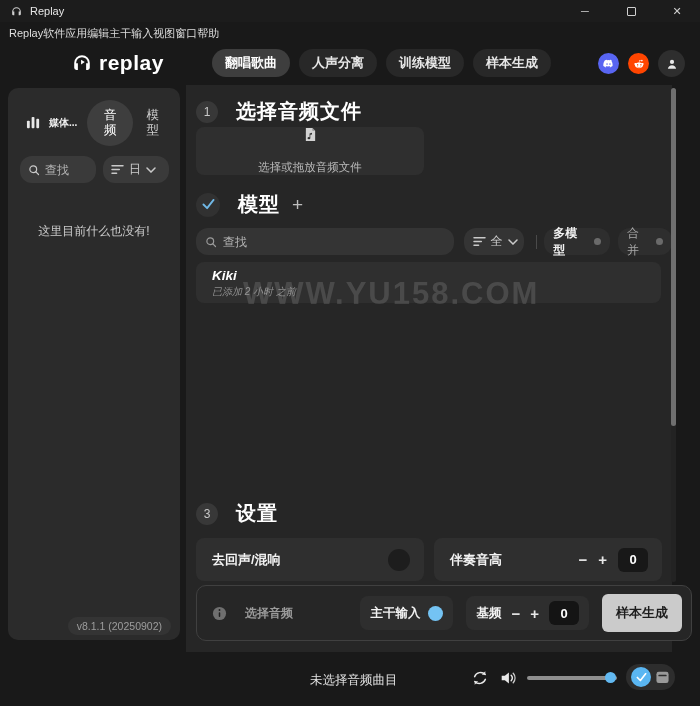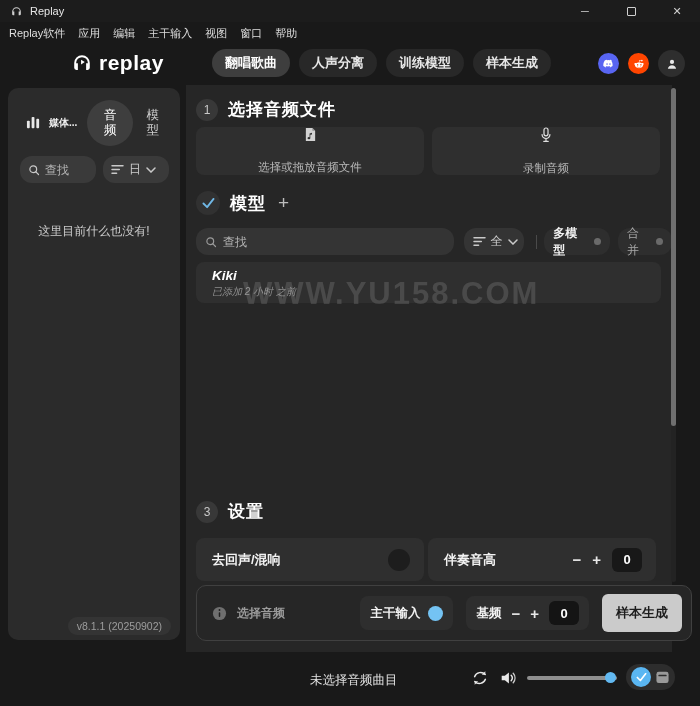--- a/index.html
+++ b/index.html
@@ -16,21 +16,21 @@
               display:flex; align-items:center; padding-left:10px; }
   .titlebar .app-ic { width:13px; height:13px; margin-right:7px; }
   .titlebar .title { font-size:11px; color:#e6e6e6; }
   .win-controls { position:absolute; right:0; top:0; height:22px; display:flex; }
   .win-btn { width:46px; height:22px; display:flex; align-items:center; justify-content:center;
              color:#cfcfcf; font-size:11px; }
   .win-max-box { width:9px; height:9px; border:1px solid #cfcfcf; border-radius:1px; }
 
   
   .menubar { position:absolute; top:22px; left:0; right:0; height:23px; display:flex;
-             align-items:center; gap:13px; padding-left:9px; background:#191919; }
+             align-items:center; padding-left:9px; background:#191919; }
   .menu-item { font-size:11px; color:#dedede; }
 
   
   .appheader { position:absolute; top:45px; left:0; right:0; height:37px; }
   .logo { position:absolute; left:71px; top:6px; display:flex; align-items:center; gap:6px; }
   .logo-text { font-size:21px; font-weight:bold; letter-spacing:.5px; }
   .tabs { position:absolute; left:212px; top:4px; display:flex; gap:9px; }
   .tab { height:28px; padding:0 13px; display:flex; align-items:center; border-radius:15px;
          background:#282828; font-size:13px; font-weight:bold; color:#e8e8e8; }
   .tab.active { background:#3e3e3e; color:#fff; }
@@ -66,21 +66,21 @@
   .scrollbar { position:absolute; left:671px; top:88px; width:5px; height:494px;
                background:#232323; border-radius:3px; }
   .scroll-thumb { position:absolute; top:0; left:0; width:5px; height:338px;
                   background:#6f6f6f; border-radius:3px; }
 
   .step-head { position:absolute; left:10px; display:flex; align-items:center; gap:10px; }
   .step-num { width:22px; height:22px; border-radius:50%; background:#383838; color:#c9c9c9;
               font-size:12px; display:flex; align-items:center; justify-content:center; }
   .step-check { width:24px; height:24px; border-radius:50%; background:#313131;
                 display:flex; align-items:center; justify-content:center; }
-  .step-title { font-size:17px; font-weight:bold; letter-spacing:1px; }
+  .step-title { font-size:20px; font-weight:bold; letter-spacing:1px;margin-left:8px; }
   .add-glyph { font-size:19px; color:#bdbdbd; margin-left:2px; }
 
   .drop-row { position:absolute; top:42px; left:10px; display:flex; gap:8px; }
   .big-btn { width:228px; height:48px; background:#2f2f2f; border-radius:8px; display:flex;
              flex-direction:column; align-items:center; justify-content:center; gap:18px; }
   .big-btn-label { font-size:11.5px; color:#b9b9b9; }
 
   .model-filter-row { position:absolute; top:143px; left:10px; display:flex; align-items:center; }
   .main-search { width:264px; background:#343434; padding-left:9px; gap:6px; }
   .main-search .pill-input { width:220px; }
@@ -94,34 +94,34 @@
   .multi-pill { margin-left:0; }
 
   .model-card { position:absolute; top:177px; left:10px; width:465px; height:41px;
                 background:#2f2f2f; border-radius:8px; padding:6px 0 0 16px;font-style:italic; }
   .model-name { font-size:13.5px; font-weight:bold; }
   .model-added { font-size:10px; color:#8f8f8f; margin-top:2px; }
 
   .watermark { position:absolute; top:191px; left:57px; font-size:31px; letter-spacing:2px;
                color:rgba(200,200,200,0.18); font-weight:bold; white-space:nowrap; pointer-events:none; }
 
-  .settings-row { position:absolute; top:453px; left:10px; display:flex; gap:4px; }
+  .settings-row { position:absolute; top:453px; left:10px; display:flex; gap:10px; }
   .setting-card { width:228px; height:43px; background:#2f2f2f; border-radius:8px;
                   display:flex; align-items:center; padding:0 14px 0 16px; }
   .setting-label { font-size:13px; font-weight:bold; color:#f2f2f2; }
   .toggle-off { width:22px; height:22px; border-radius:50%; background:#1d1d1d; margin-left:auto; }
   .stepper { display:flex; align-items:center; gap:11px; margin-left:auto; }
   .step-glyph { font-size:15px; font-weight:bold; color:#e8e8e8; }
   .value-box { width:30px; height:24px; background:#181818; border-radius:6px; color:#fff;
                font-size:13px; font-weight:bold; display:flex; align-items:center; justify-content:center; }
 
   .action-bar { position:absolute; left:196px; top:585px; width:496px; height:56px;
                 background:#262626; border:1px solid #404040; border-radius:10px;
                 display:flex; align-items:center; padding:0 9px 0 15px; }
-  .select-audio { display:flex; align-items:center; gap:10px; }
+  .select-audio { display:flex; align-items:center; gap:18px; }
   .select-audio-label { font-size:12px; font-weight:bold; color:#9a9a9a; }
   .stem-pill { margin-left:auto; height:34px; background:#2e2e2e; border-radius:8px;
                display:flex; align-items:center; gap:8px; padding:0 10px; }
   .stem-label { font-size:12.5px; font-weight:bold; color:#f2f2f2; }
   .blue-dot { width:15px; height:15px; border-radius:50%; background:#74c3f3; }
   .pitch-group { margin-left:13px; height:34px; background:#2e2e2e; border-radius:8px;
                  display:flex; align-items:center; gap:10px; padding:0 10px; }
   .pitch-label { font-size:12.5px; font-weight:bold; color:#f2f2f2; }
   .pitch-group .value-box { background:#141414; }
   .convert-btn { margin-left:13px; height:38px; padding:0 14px; background:#cbcbcb; border-radius:6px;
@@ -260,31 +260,20 @@
   <div class="drop-row">
     <div class="big-btn">
       <span>
         <svg width="13" height="15" viewBox="0 0 14 16">
             <path d="M2 1h7l3 3v11H2z" fill="#d2d2d2"></path>
             <path d="M9 1l3 3H9z" fill="#8f8f8f"></path>
             <path d="M8.6 6.2l-2.6.6v4.1a1.5 1.2 0 1 0 .8 1.1V8.4l1.8-.5z" fill="#2f2f2f"></path>
           </svg>
       </span>
       <span class="big-btn-label">选择或拖放音频文件</span>
-    </div>
-    <div class="big-btn">
-      <span>
-        <svg width="14" height="16" viewBox="0 0 16 18">
-            <rect x="5.7" y="1" width="4.6" height="9" rx="2.3" fill="none" stroke="#e0e0e0" stroke-width="1.4"></rect>
-            <path d="M3.5 8.5a4.5 4.5 0 0 0 9 0" fill="none" stroke="#e0e0e0" stroke-width="1.4" stroke-linecap="round"></path>
-            <line x1="8" y1="13" x2="8" y2="16" stroke="#e0e0e0" stroke-width="1.4"></line>
-            <line x1="5.5" y1="16.4" x2="10.5" y2="16.4" stroke="#e0e0e0" stroke-width="1.4" stroke-linecap="round"></line>
-          </svg>
-      </span>
-      <span class="big-btn-label">录制音频</span>
     </div>
   </div>
 
   <div class="step-head" style="top:106px">
     <span class="step-check">
       <svg width="13" height="11" viewBox="0 0 14 12">
           <path d="M1.5 6l4 4 7-9" fill="none" stroke="#70b8e6" stroke-width="2" stroke-linecap="round" stroke-linejoin="round"></path>
         </svg>
     </span>
     <span class="step-title">模型</span>

